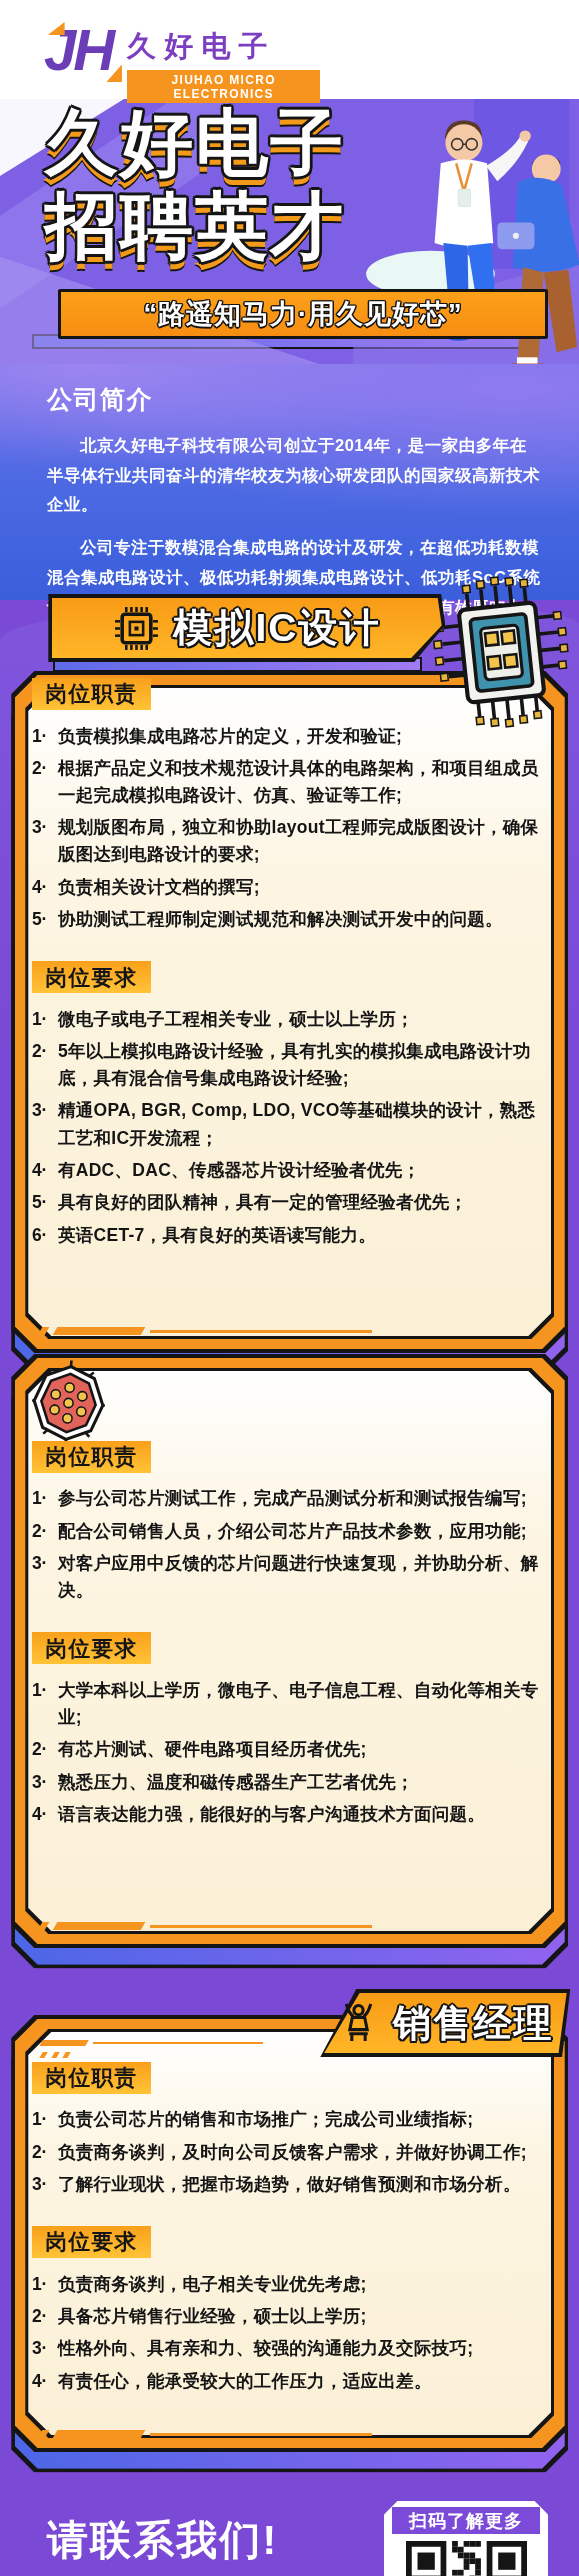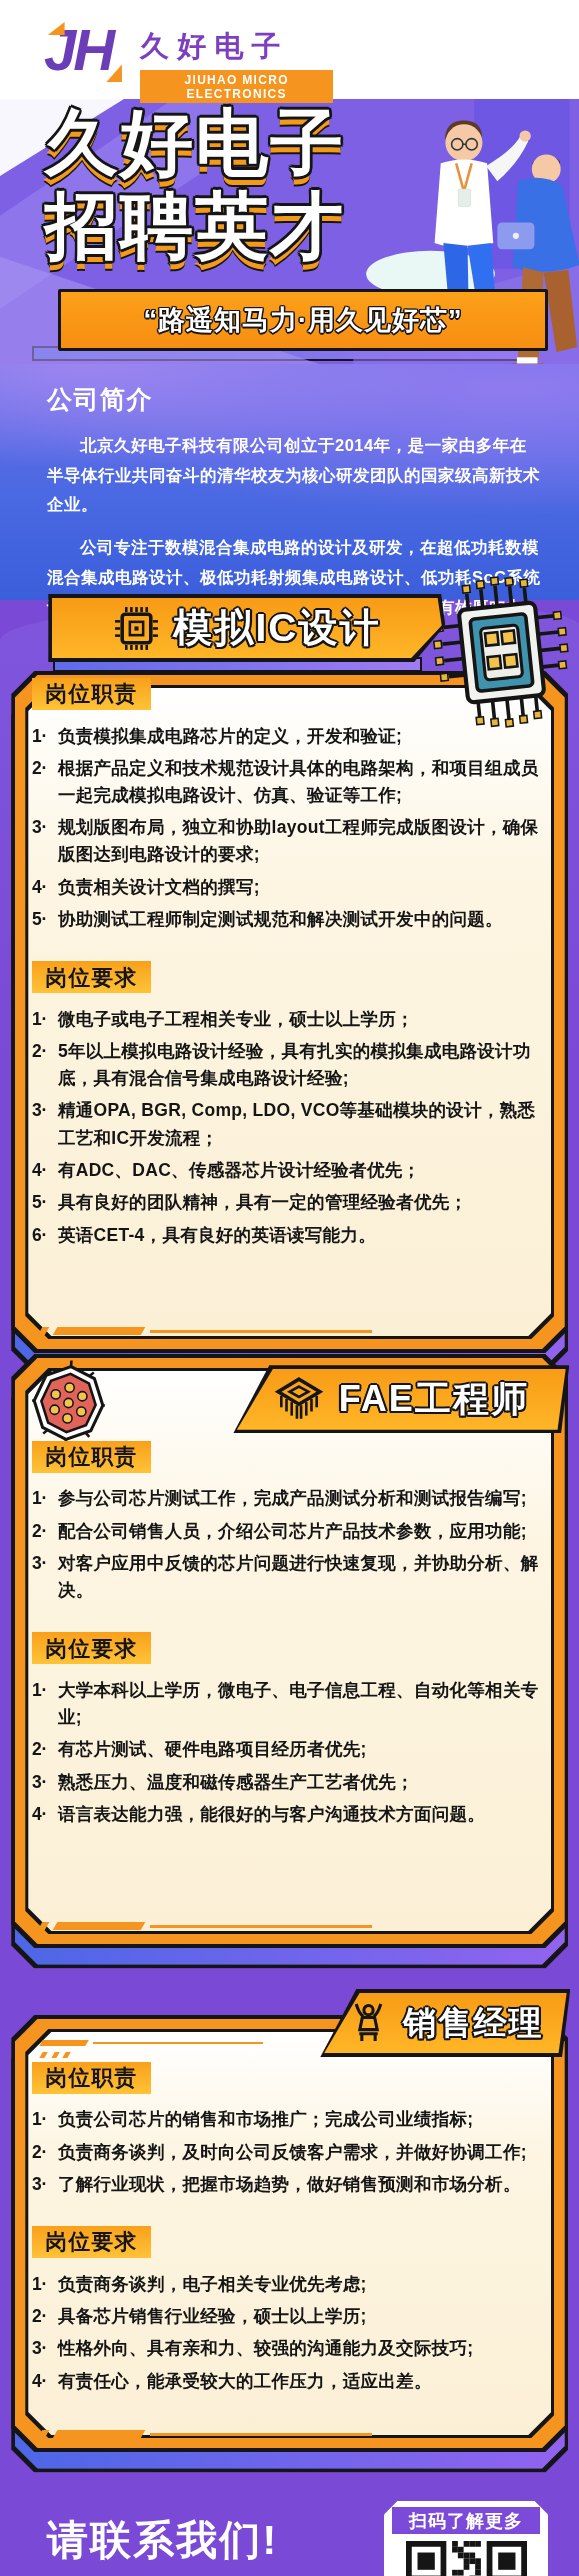--- a/index.html
+++ b/index.html
@@ -13,33 +13,33 @@
   .hero-shape-band{position:absolute;left:-72px;top:62px;width:330px;height:77px;background:#9D86F0;opacity:.55;transform:rotate(-34deg);}
   .hero-shape-bl{position:absolute;left:0;bottom:0;width:319px;height:134px;background:#A794F1;opacity:.6;clip-path:polygon(0 100%,0 20%,100% 100%);}
   .intro{position:absolute;left:0;top:364px;width:580px;height:236px;z-index:2;
     background:radial-gradient(120% 80% at 15% 0%,#9C86F0 0%,rgba(156,134,240,0) 55%),
                radial-gradient(150% 90% at 88% 10%,#8F7BEF 0%,rgba(143,123,239,0) 60%),
                linear-gradient(180deg,#6D6FE9 0%,#4A69E2 55%,#3B5EDB 100%);
     box-sizing:border-box;padding:18.5px 36px 0 47px;color:#fff;}
   .main-bg{position:absolute;left:0;top:600px;bottom:0;width:580px;background:linear-gradient(180deg,#8056DD 0%,#7A49D5 22%,#7A49D5 100%);border-radius:60% 40% 0 0 / 41px 26px 0 0;z-index:1;}
 
   
-  .logo{position:absolute;left:44px;top:23px;display:flex;align-items:flex-start;gap:14px;}
+  .logo{position:absolute;left:44px;top:23px;display:flex;align-items:flex-start;gap:1px;}
   .jh-mark{position:relative;width:82px;height:60px;font-style:italic;font-weight:900;font-size:58px;line-height:54px;color:#6B3EB8;letter-spacing:-3.1px;}
   .jh-mark .acc1{position:absolute;left:3.1px;top:-1px;width:17.5px;height:13.4px;background:#F5941E;clip-path:polygon(0 100%,100% 0,100% 100%);}
   .jh-mark .acc2{position:absolute;right:4.1px;bottom:1px;width:15.5px;height:17.5px;background:#F5941E;clip-path:polygon(0 100%,100% 0,100% 100%);}
   .logo-right{display:flex;flex-direction:column;gap:3.1px;padding-top:4.1px;}
   .logo-cn{font-size:29px;font-weight:800;color:#7B3FC0;letter-spacing:8.2px;}
   .logo-en{background:#F5941E;color:#fff;font-size:12px;font-weight:700;letter-spacing:1.3px;padding:2.6px 5.2px;width:183px;text-align:center;}
 
   
   .hero-title{position:absolute;left:45px;top:3.1px;font-weight:900;font-size:73px;line-height:1.13;color:#fff;letter-spacing:2.1px;
     text-shadow:2.6px 0 0 #151515,-2.6px 0 0 #151515,0 2.6px 0 #151515,0 -2.6px 0 #151515,2.1px 2.1px 0 #151515,-2.1px 2.1px 0 #151515,2.1px -2.1px 0 #151515,-2.1px -2.1px 0 #151515,0 7.7px 0 #F39A1A,0 10.3px 0 #151515;}
   .illu{position:absolute;right:0;top:0;width:227px;height:265px;}
-  .tagline-wrap{position:absolute;left:30px;top:190px;width:490px;height:62px;padding-left:28px;}
+  .tagline-wrap{position:absolute;left:30px;top:190px;width:490px;height:50px;padding-left:28px;}
   .tagline-ubar{position:absolute;left:2.1px;right:14.4px;bottom:-10.3px;height:11.3px;background:linear-gradient(90deg,#5F6BE9,#A07BF3);border:2.6px solid #151515;z-index:-1;}
   .tagline{box-sizing:border-box;width:100%;height:100%;background:linear-gradient(180deg,#FCA019,#F78E12);border:3.1px solid #151515;border-radius:2.1px;display:flex;align-items:center;justify-content:center;}
   .tagline span{font-size:27px;font-weight:900;color:#fff;letter-spacing:1px;
     text-shadow:1.5px 0 0 #151515,-1.5px 0 0 #151515,0 1.5px 0 #151515,0 -1.5px 0 #151515,1px 1px 0 #151515,-1px 1px 0 #151515,1px -1px 0 #151515,-1px -1px 0 #151515;}
 
   
   .intro h2{margin:0 0 15.5px 0;font-size:25px;font-weight:900;letter-spacing:1.5px;}
   .intro p{margin:0 0 13.4px 0;width:496px;font-size:16.5px;line-height:1.8;font-weight:700;text-indent:2em;letter-spacing:0.5px;}
 
   
@@ -76,21 +76,21 @@
   .banner .ubar{position:absolute;height:11.3px;background:linear-gradient(90deg,#5F6BE9,#A07BF3);border:2.6px solid #151515;z-index:-1;}
   .banner-left{left:37px;top:-77px;width:397px;--bp:polygon(0 0,calc(100% - 4.1px) 0,100% 46%,calc(100% - 31px) 100%,0 100%);}
   .banner-left .b-title{font-size:39px;}
   .banner-left .ubar{left:5.2px;right:23px;bottom:-10.3px;}
   .banner-right{--bp:polygon(36px 0,100% 0,calc(100% - 8.2px) 100%,0 100%);}
   .banner .b-edge,.banner .b-fill{clip-path:var(--bp);}
   .card2 .banner-right{left:222px;top:11.3px;width:336px;}
   .card2 .banner-right .b-title{font-size:36px;}
   .card2 .banner-right .ubar{left:-7.2px;right:4.1px;bottom:-10.3px;}
   .card3 .banner-right{left:309px;top:-26px;width:250px;}
-  .card3 .banner-right .b-title{font-size:33px;}
+  .card3 .banner-right .b-title{font-size:38px;}
   .card3 .banner-right .ubar{left:-7.2px;right:4.1px;bottom:-10.3px;}
 
   
   .deco-row{position:absolute;left:29px;bottom:17.5px;display:flex;align-items:center;gap:7.2px;}
   .d-slash{width:7.2px;height:8.2px;background:#F5941E;transform:skewX(-30deg);}
   .d-thick{width:88px;height:8.2px;background:#F5941E;transform:skewX(-30deg);}
   .d-thin{width:222px;height:2.6px;background:#F5941E;}
   .deco-top{position:absolute;left:30px;top:25px;display:flex;flex-direction:column;gap:6.2px;}
   .deco-top .row{display:flex;align-items:center;gap:6.2px;}
   .d-s{width:5.2px;height:6.2px;background:#F5941E;transform:skewX(-30deg);}
@@ -351,21 +351,21 @@
             <span class="txt">有ADC、DAC、传感器芯片设计经验者优先；</span>
           </div>
 
           <div class="item">
             <span class="num">5·</span>
             <span class="txt">具有良好的团队精神，具有一定的管理经验者优先；</span>
           </div>
 
           <div class="item">
             <span class="num">6·</span>
-            <span class="txt">英语CET-4，具有良好的英语读写能力。</span>
+            <span class="txt">英语CET-7，具有良好的英语读写能力。</span>
           </div>
         </div>
       <div class="deco-row">
         <i class="d-slash"></i>
           <i class="d-thick"></i>
           <i class="d-thin"></i>
       </div>
     </div>
   </section>
 
@@ -396,42 +396,20 @@
         <circle cx="75" cy="85" r="9"></circle>
           <circle cx="75" cy="55" r="9"></circle>
           <circle cx="75" cy="115" r="9"></circle>
         <circle cx="49" cy="70" r="9"></circle>
           <circle cx="101" cy="70" r="9"></circle>
           <circle cx="49" cy="100" r="9"></circle>
           <circle cx="101" cy="100" r="9"></circle>
       </g>
     </svg>
 
-    <div class="banner banner-right">
-      <div class="ubar"></div>
-      <div class="b-edge"></div>
-        <div class="b-fill"></div>
-      <div class="b-inner">
-        <svg width="52" height="52" viewBox="0 0 100 100" fill="none" stroke="#151515">
-          <polygon points="50,12 90,36 50,60 10,36" stroke-width="7"></polygon>
-          <polygon points="50,26 68,36 50,46 32,36" stroke-width="5"></polygon>
-          <g stroke-width="5">
-            <line x1="16" y1="44" x2="16" y2="66"></line>
-              <line x1="26" y1="50" x2="26" y2="74"></line>
-              <line x1="36" y1="56" x2="36" y2="82"></line>
-              <line x1="46" y1="62" x2="46" y2="88"></line>
-            <line x1="84" y1="44" x2="84" y2="66"></line>
-              <line x1="74" y1="50" x2="74" y2="74"></line>
-              <line x1="64" y1="56" x2="64" y2="82"></line>
-              <line x1="54" y1="62" x2="54" y2="88"></line>
-          </g>
-        </svg>
-        <span class="b-title">FAE工程师</span>
-      </div>
-    </div>
 
     <div class="c-content">
       <span class="badge">岗位职责</span>
       <div class="list">
 
           <div class="item">
             <span class="num">1·</span>
             <span class="txt">参与公司芯片测试工作，完成产品测试分析和测试报告编写;</span>
           </div>
 

